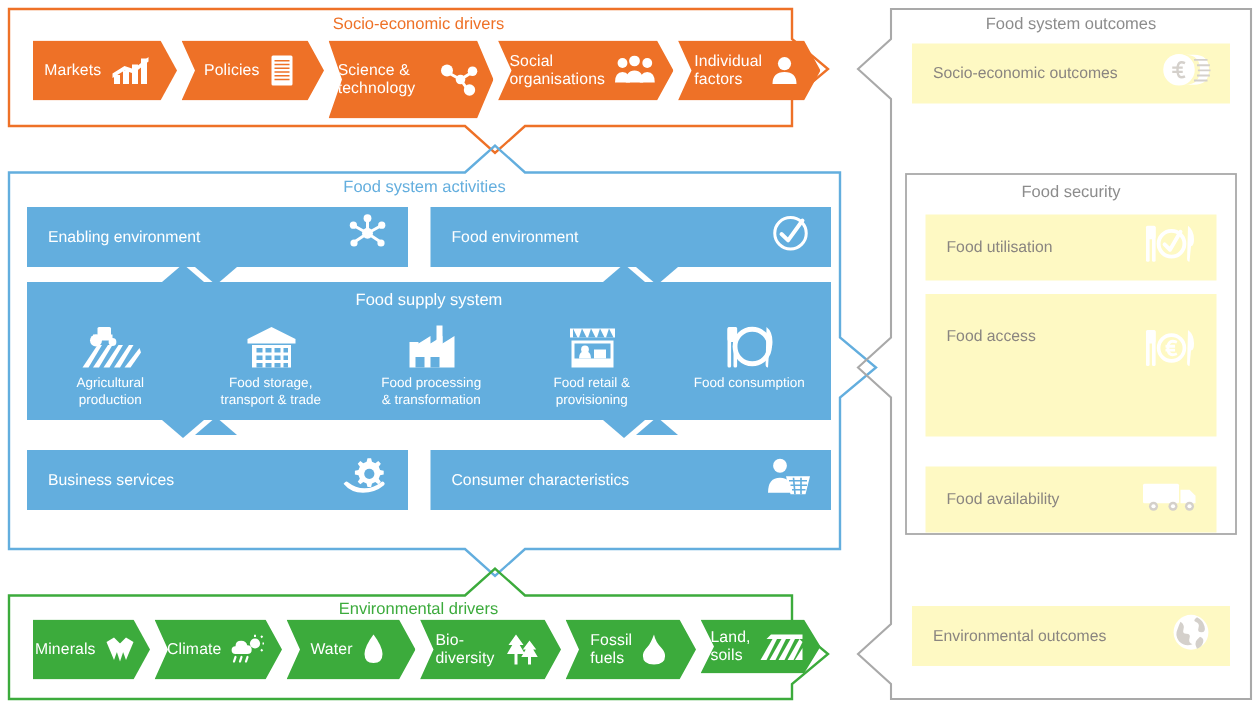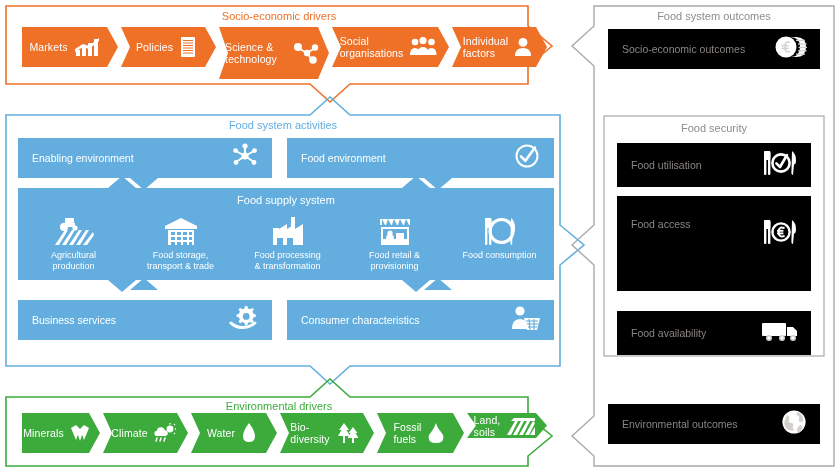--- a/index.html
+++ b/index.html
@@ -87,21 +87,21 @@
   .stage{
     position:absolute;top:24px;width:107px;
     display:flex;flex-direction:column;align-items:center;
   }
   .stage .sico{height:34px;display:flex;align-items:flex-end;justify-content:center;}
   .stage .slbl{
     margin-top:4px;font-size:9px;line-height:10.5px;text-align:center;
     white-space:pre-line;color:#fff;
   }
   .gbox{
-    position:absolute;background:#000000;color:#8a8580;
+    position:absolute;background:#fef9c3;color:#8a8580;
     box-sizing:border-box;
   }
   .gbox .gl{position:absolute;left:14px;top:50%;transform:translateY(-50%);font-size:10.5px;}
   .gbox .gi{position:absolute;right:12px;top:50%;transform:translateY(-50%);}
 
   svg.deco{position:absolute;left:0;top:0;overflow:visible;pointer-events:none;}
 </style>
 </head>
 <body>
 
@@ -473,21 +473,21 @@
 fuels</span>
     <span class="ico">
       <svg width="16" height="22" viewBox="0 0 16 22">
           <g fill="#fff">
         <path d="M8 1 q1 5 5 9 q2.4 2.6 2.4 5.4 q0 5.6-7.4 5.6 q-7.4 0-7.4-5.6 q0-3 3-6 q2-2 4.4-8.4 Z"></path>
       </g>
         </svg>
     </span>
   </div>
 
-  <div class="chip arrowchip green" style="left:467px;top:413px;width:80px;height:25px;">
+  <div class="chip arrowchip green" style="left:467px;top:413px;width:80px;height:36px;">
     <span class="lbl">Land,
 soils</span>
     <span class="ico">
       <svg width="30" height="20" viewBox="0 0 30 20">
           <g fill="#fff">
         <path d="M1 19 L9 5 L12 5 L5 19 Z"></path>
             <path d="M7 19 L15 5 L18 5 L11 19 Z"></path>
         <path d="M13 19 L21 5 L24 5 L17 19 Z"></path>
             <path d="M19 19 L27 5 L29 7 L23 19 Z"></path>
         <path d="M24 19 L29 11 L29 19 Z"></path>

